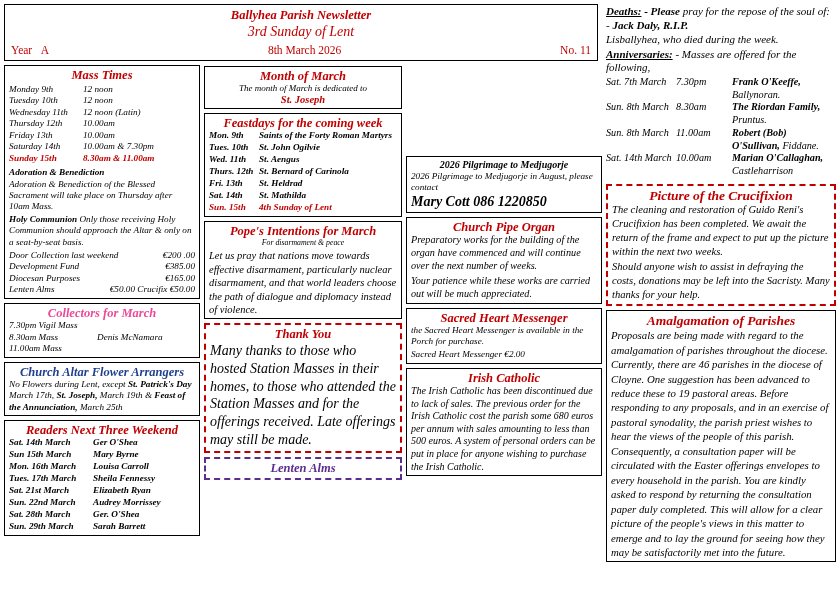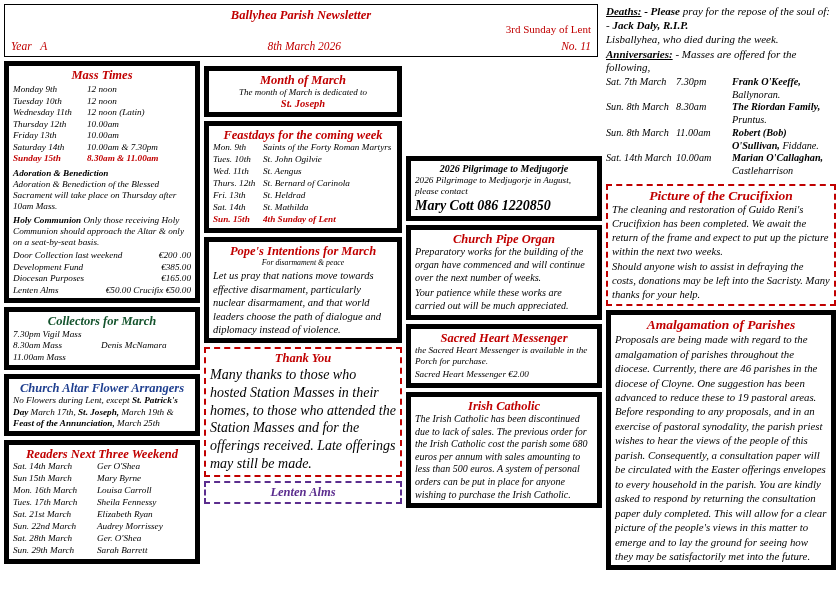--- a/index.html
+++ b/index.html
@@ -11,66 +11,66 @@
     overflow:hidden;
   }
   .page{position:relative;width:840px;height:594px;box-sizing:border-box;padding:4px;}
   .cols{display:flex;gap:4px;height:586px;}
   .col{box-sizing:border-box;}
   .col1{width:196px;}
   .col2{width:198px;}
   .col3{width:196px;}
   .col4{width:230px;}
   .box{
-    border:5px solid #000000;
+    border:1px solid #000000;
     box-sizing:border-box;
     margin-bottom:4px;
     padding:2px 4px;
   }
   .hdr{
     text-align:center;
     font-weight:bold;
     font-style:italic;
     font-size:12.5px;
     line-height:1.15;
   }
   .sub{
     text-align:center;
     font-size:9px;
     font-style:italic;
     line-height:1.15;
   }
   .red{color:#c00000;}
   .blue{color:#1f3f8f;}
-  .green{color:#14532d;}
+  .green{color:#ec4899;}
   .purple{color:#5b2d8e;}
   .txt{font-size:9.2px;font-style:italic;line-height:1.22;}
   .row{display:flex;font-size:9.2px;font-style:italic;line-height:1.25;}
   .row .a{width:74px;flex:none;}
   .row .c{flex:1;}
   .bold{font-weight:bold;}
   .center{text-align:center;}
   .masthead{
     border:1px solid #000;
     box-sizing:border-box;
     padding:3px 6px 4px 6px;
     margin-bottom:4px;
   }
   .mast-title{
     text-align:center;font-weight:bold;font-style:italic;
     color:#c00000;font-size:12.5px;line-height:1.2;
   }
-  .mast-sub{text-align:right;color:#c00000;font-size:11px;line-height:1.25;}
-  .mast-row{display:flex;justify-content:space-between;align-items:baseline;font-style:italic;color:#c00000;font-size:11.5px;margin-top:3px;}
+  .mast-sub{text-align:center;font-style:italic;color:#c00000;font-size:14px;line-height:1.25;}
+  .mast-row{display:flex;justify-content:space-between;align-items:baseline;color:#c00000;font-size:11.5px;margin-top:3px;}
   .dash-red{border:2px dashed #c00000;}
   .dash-purple{border:2px dashed #5b2d8e;}
   .tiny{font-size:7.8px;}
   .hdr-lg{font-size:13.5px;}
   .rightcol .box{margin-bottom:4px;}
-  .listrow{display:flex;font-size:9.2px;font-style:italic;line-height:1.3;}
+  .listrow{display:flex;font-size:9.2px;font-style:italic;line-height:1.3;font-weight:bold;}
   .listrow .d{width:84px;flex:none;}
   .listrow .e{flex:1;}
   .ddate{width:70px;flex:none;}
   .dtime{width:56px;flex:none;}
   .dname{flex:1;font-weight:bold;}
   .underline{text-decoration:underline;}
 </style>
 </head>
 <body>
 

